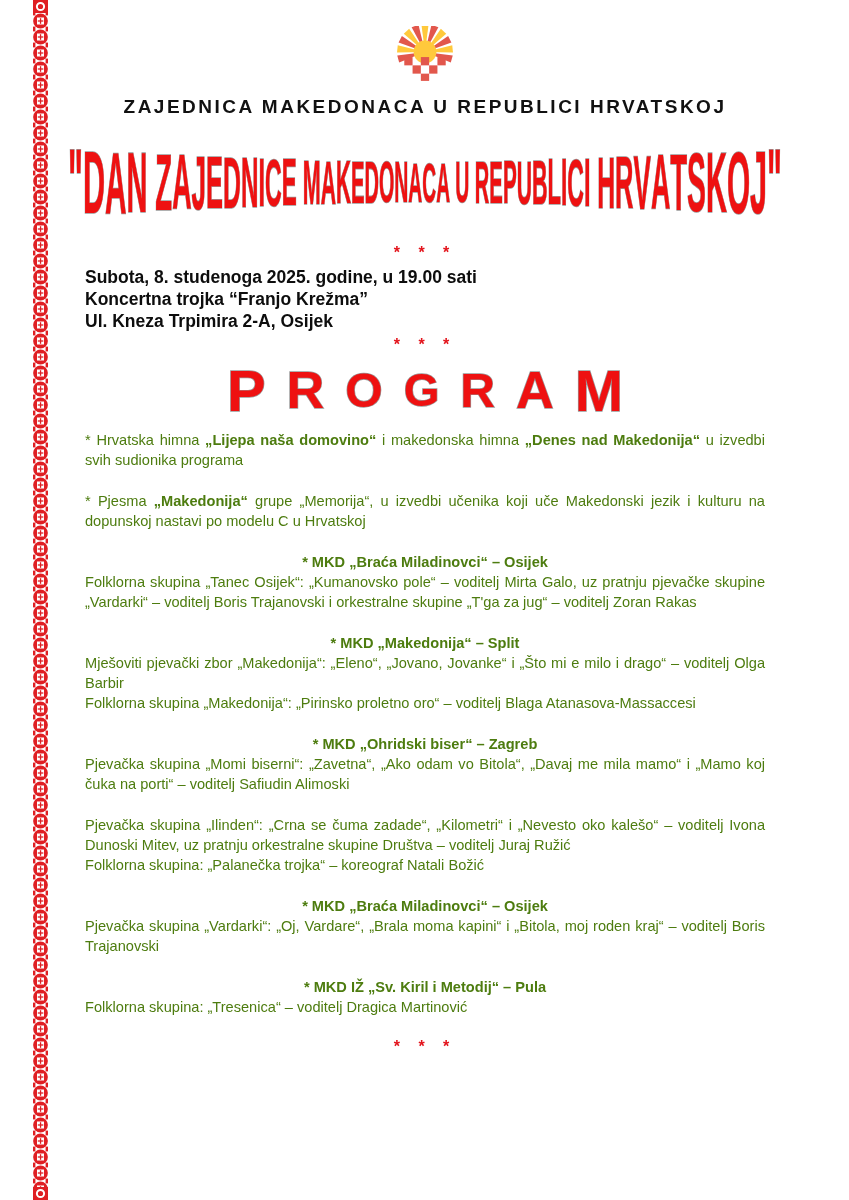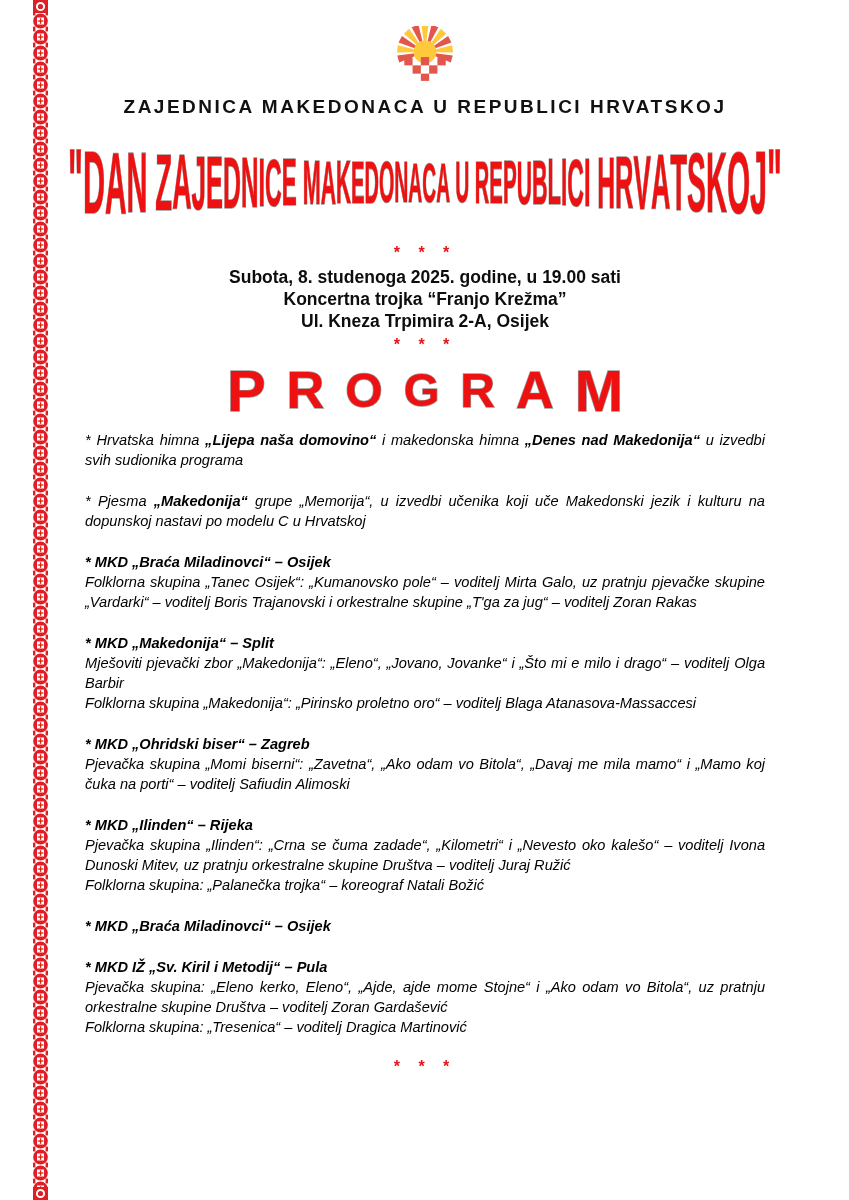--- a/index.html
+++ b/index.html
@@ -18,27 +18,27 @@
   .logo-wrap{width:58px;margin:26px auto 6px auto;}
   .org-name{
     text-align:center;font-weight:700;font-size:19px;letter-spacing:2.5px;
     color:#111;margin-top:8px;white-space:nowrap;
   }
   .arch-wrap{margin:6px -21px 0 -21px;}
   .sep{
     text-align:center;color:#e3141c;font-weight:700;font-size:16px;
     letter-spacing:7px;margin:4px 0 4px 0;
   }
-  .event-block{text-align:center;font-weight:700;font-size:17.5px;line-height:22px;color:#0d0d0d;}
+  .event-block{font-weight:700;font-size:17.5px;line-height:22px;color:#0d0d0d;}
   .program-wordart{display:block;margin:0 auto;}
-  .body-text{margin-top:12px;font-size:14.6px;line-height:20px;text-align:justify;color:#000000;font-style:italic;}
+  .body-text{margin-top:12px;font-size:14.6px;line-height:20px;text-align:justify;color:#4d7c0f;}
   .para{margin:0 0 21px 0;}
   .para b{font-weight:700;}
   .group{margin:0 0 21px 0;}
-  .group-heading{font-weight:700;text-align:left;}
+  .group-heading{font-weight:700;text-align:center;}
 </style>
 </head>
 <body>
 
 <div class="page">
 
   <div class="border-strip left">
     <svg width="15" height="1200" xmlns="http://www.w3.org/2000/svg">
       <defs>
         <pattern id="btL" x="0" y="13" width="15" height="16" patternUnits="userSpaceOnUse">
@@ -150,30 +150,29 @@
             <div>Mješoviti pjevački zbor „Makedonija“: „Eleno“, „Jovano, Jovanke“ i „Što mi e milo i drago“ – voditelj Olga Barbir</div>
             <div>Folklorna skupina „Makedonija“: „Pirinsko proletno oro“ – voditelj Blaga Atanasova-Massaccesi</div>
           </div>
           <div class="group">
             <div class="group-heading">* MKD „Ohridski biser“ – Zagreb</div>
             <div>Pjevačka skupina „Momi biserni“: „Zavetna“, „Ako odam vo Bitola“, „Davaj me mila mamo“ i „Mamo koj čuka na porti“ – voditelj Safiudin Alimoski</div>
           </div>
           <div class="group">
           </div>
           <div class="group">
-            <div class="group-heading">* MKD „Ilinden“ – Rijeka</div>
             <div>Pjevačka skupina „Ilinden“: „Crna se čuma zadade“, „Kilometri“ i „Nevesto oko kalešo“ – voditelj Ivona Dunoski Mitev, uz pratnju orkestralne skupine Društva – voditelj Juraj Ružić</div>
             <div>Folklorna skupina: „Palanečka trojka“ – koreograf Natali Božić</div>
           </div>
           <div class="group">
             <div class="group-heading">* MKD „Braća Miladinovci“ – Osijek</div>
+            <div>Pjevačka skupina „Vardarki“: „Oj, Vardare“, „Brala moma kapini“ i „Bitola, moj roden kraj“ – voditelj Boris Trajanovski</div>
           </div>
           <div class="group">
             <div class="group-heading">* MKD IŽ „Sv. Kiril i Metodij“ – Pula</div>
-            <div>Pjevačka skupina: „Eleno kerko, Eleno“, „Ajde, ajde mome Stojne“ i „Ako odam vo Bitola“, uz pratnju orkestralne skupine Društva – voditelj Zoran Gardašević</div>
             <div>Folklorna skupina: „Tresenica“ – voditelj Dragica Martinović</div>
           </div>
         </div>
     </div>
 
     <div class="sep">* * *</div>
 
   </div>
 </div>
 

